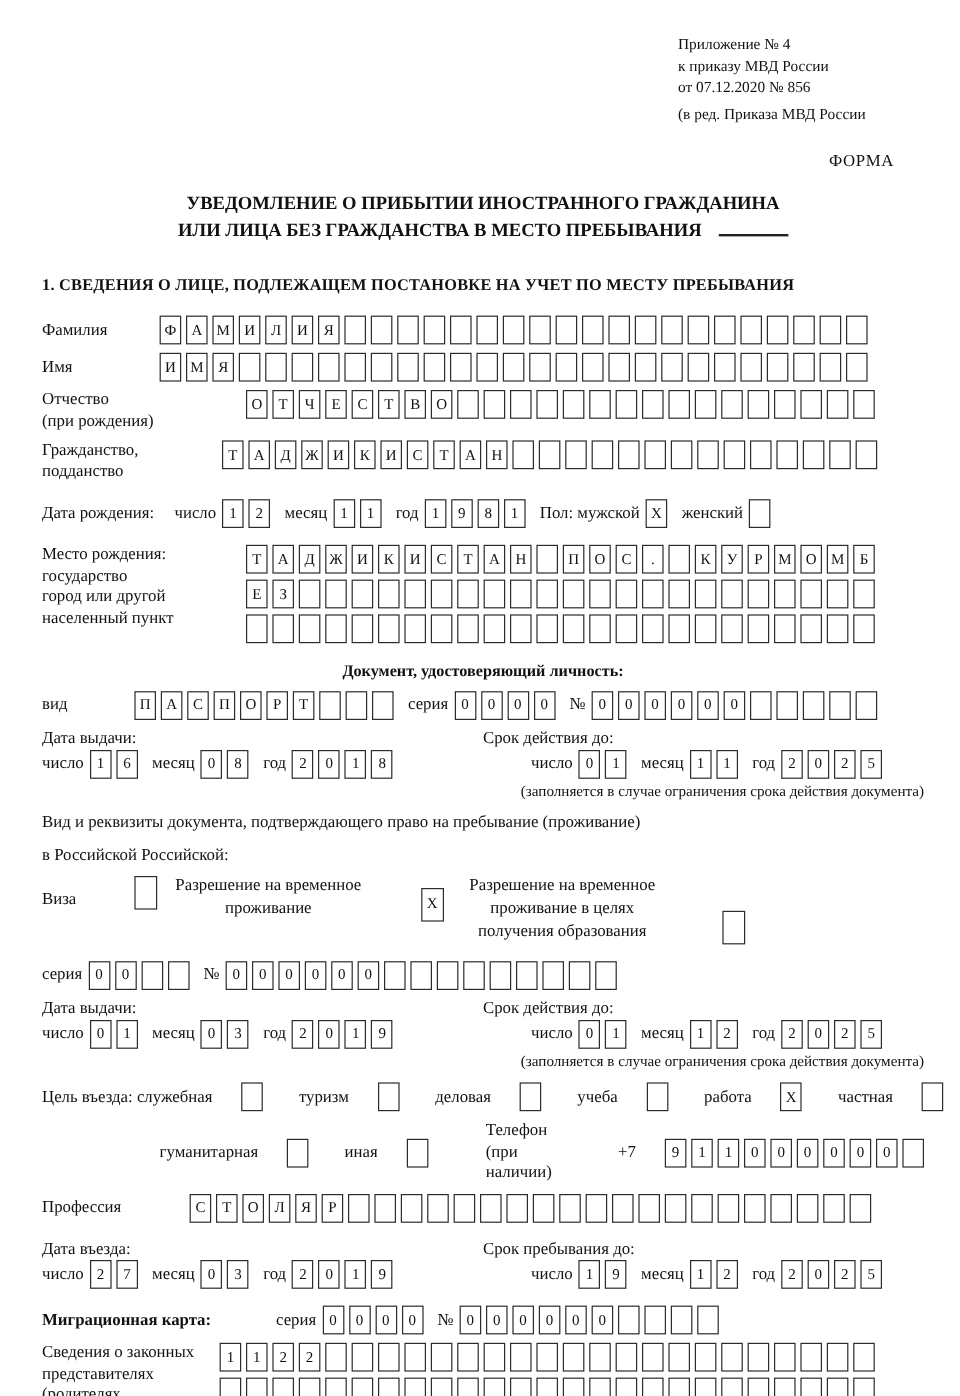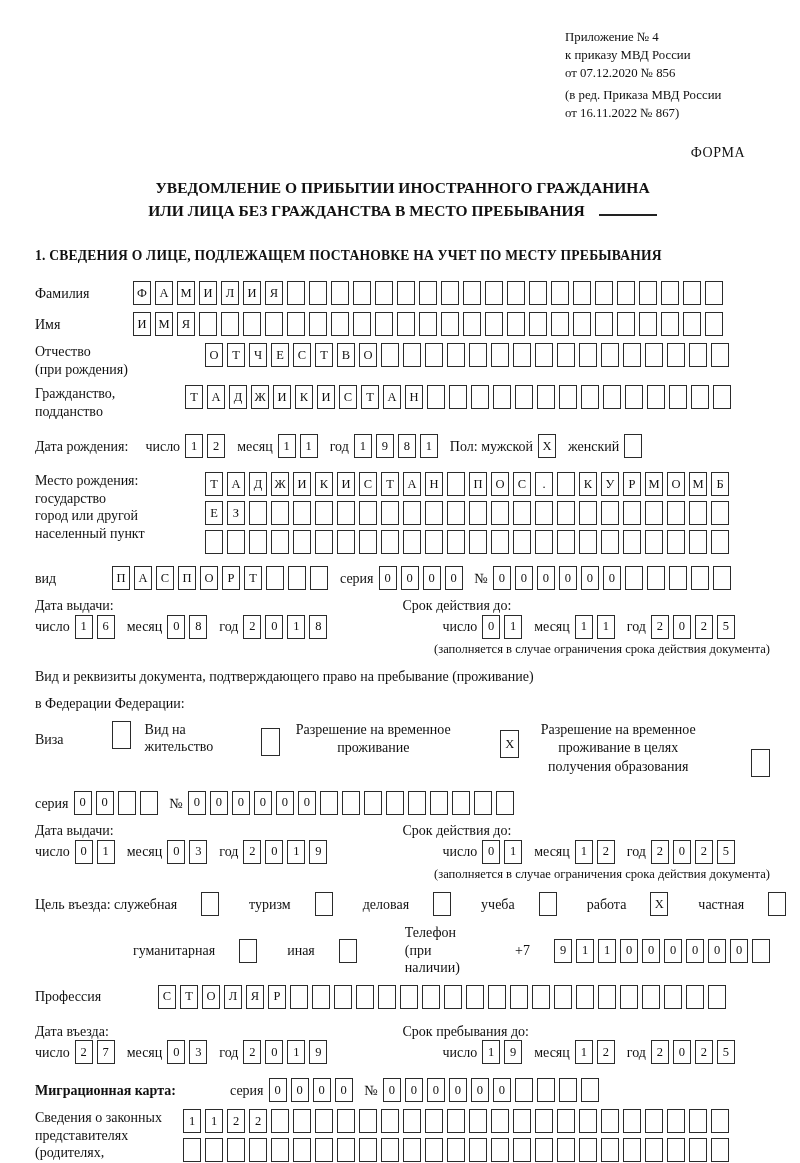--- a/index.html
+++ b/index.html
@@ -53,21 +53,20 @@
 </head>
 <body>
 
 <div class="page">
 
   <div class="hdr">
     <div class="l">Приложение № 4</div>
     <div class="l">к приказу МВД России</div>
     <div class="l">от 07.12.2020 № 856</div>
     <div class="l sub">(в ред. Приказа МВД России</div>
-    <div class="l">от 16.11.2022 № 867)</div>
   </div>
   <div class="form-word">ФОРМА</div>
 
   <div class="title">
     <div>УВЕДОМЛЕНИЕ О ПРИБЫТИИ ИНОСТРАННОГО ГРАЖДАНИНА</div>
     <div><span>ИЛИ ЛИЦА БЕЗ ГРАЖДАНСТВА В МЕСТО ПРЕБЫВАНИЯ</span><span class="blank-line"></span></div>
   </div>
 
   <div class="section-h">1. СВЕДЕНИЯ О ЛИЦЕ, ПОДЛЕЖАЩЕМ ПОСТАНОВКЕ НА УЧЕТ ПО МЕСТУ ПРЕБЫВАНИЯ</div>
 
@@ -315,20 +314,21 @@
           <span class="cell"></span>
           <span class="cell"></span>
           <span class="cell"></span>
           <span class="cell"></span>
           <span class="cell"></span>
           <span class="cell"></span>
         </span>
     </span>
   </div>
 
+  <div class="center-bold">Документ, удостоверяющий личность:</div>
 
   <div class="row dates">
     <span class="t" style="width:72px;">вид</span>
     <span class="cells">
         <span class="cell">П</span>
         <span class="cell">А</span>
         <span class="cell">С</span>
         <span class="cell">П</span>
         <span class="cell">О</span>
         <span class="cell">Р</span>
@@ -400,31 +400,25 @@
           <span class="cell">2</span>
           <span class="cell">0</span>
           <span class="cell">2</span>
           <span class="cell">5</span>
         </span>
     </div>
   </div>
   <div class="note-r">(заполняется в случае ограничения срока действия документа)</div>
 
   <div class="para">Вид и реквизиты документа, подтверждающего право на пребывание (проживание)</div>
-  <div class="para">в Федерации Федерации:</div>
+  <div class="para">в Российской Российской:</div>
 
   <div class="chk-row">
     <span class="chk">
       <span class="txt">Виза</span>
-      <span class="cells tall-cells">
-          <span class="cell"></span>
-        </span>
-    </span>
-    <span class="chk">
-      <span class="txt">Вид на жительство</span>
       <span class="cells tall-cells">
           <span class="cell"></span>
         </span>
     </span>
     <span class="chk">
       <span class="txt ctr" style="width:158px;">Разрешение на временное проживание</span>
       <span class="cells tall-cells">
           <span class="cell">X</span>
         </span>
     </span>

